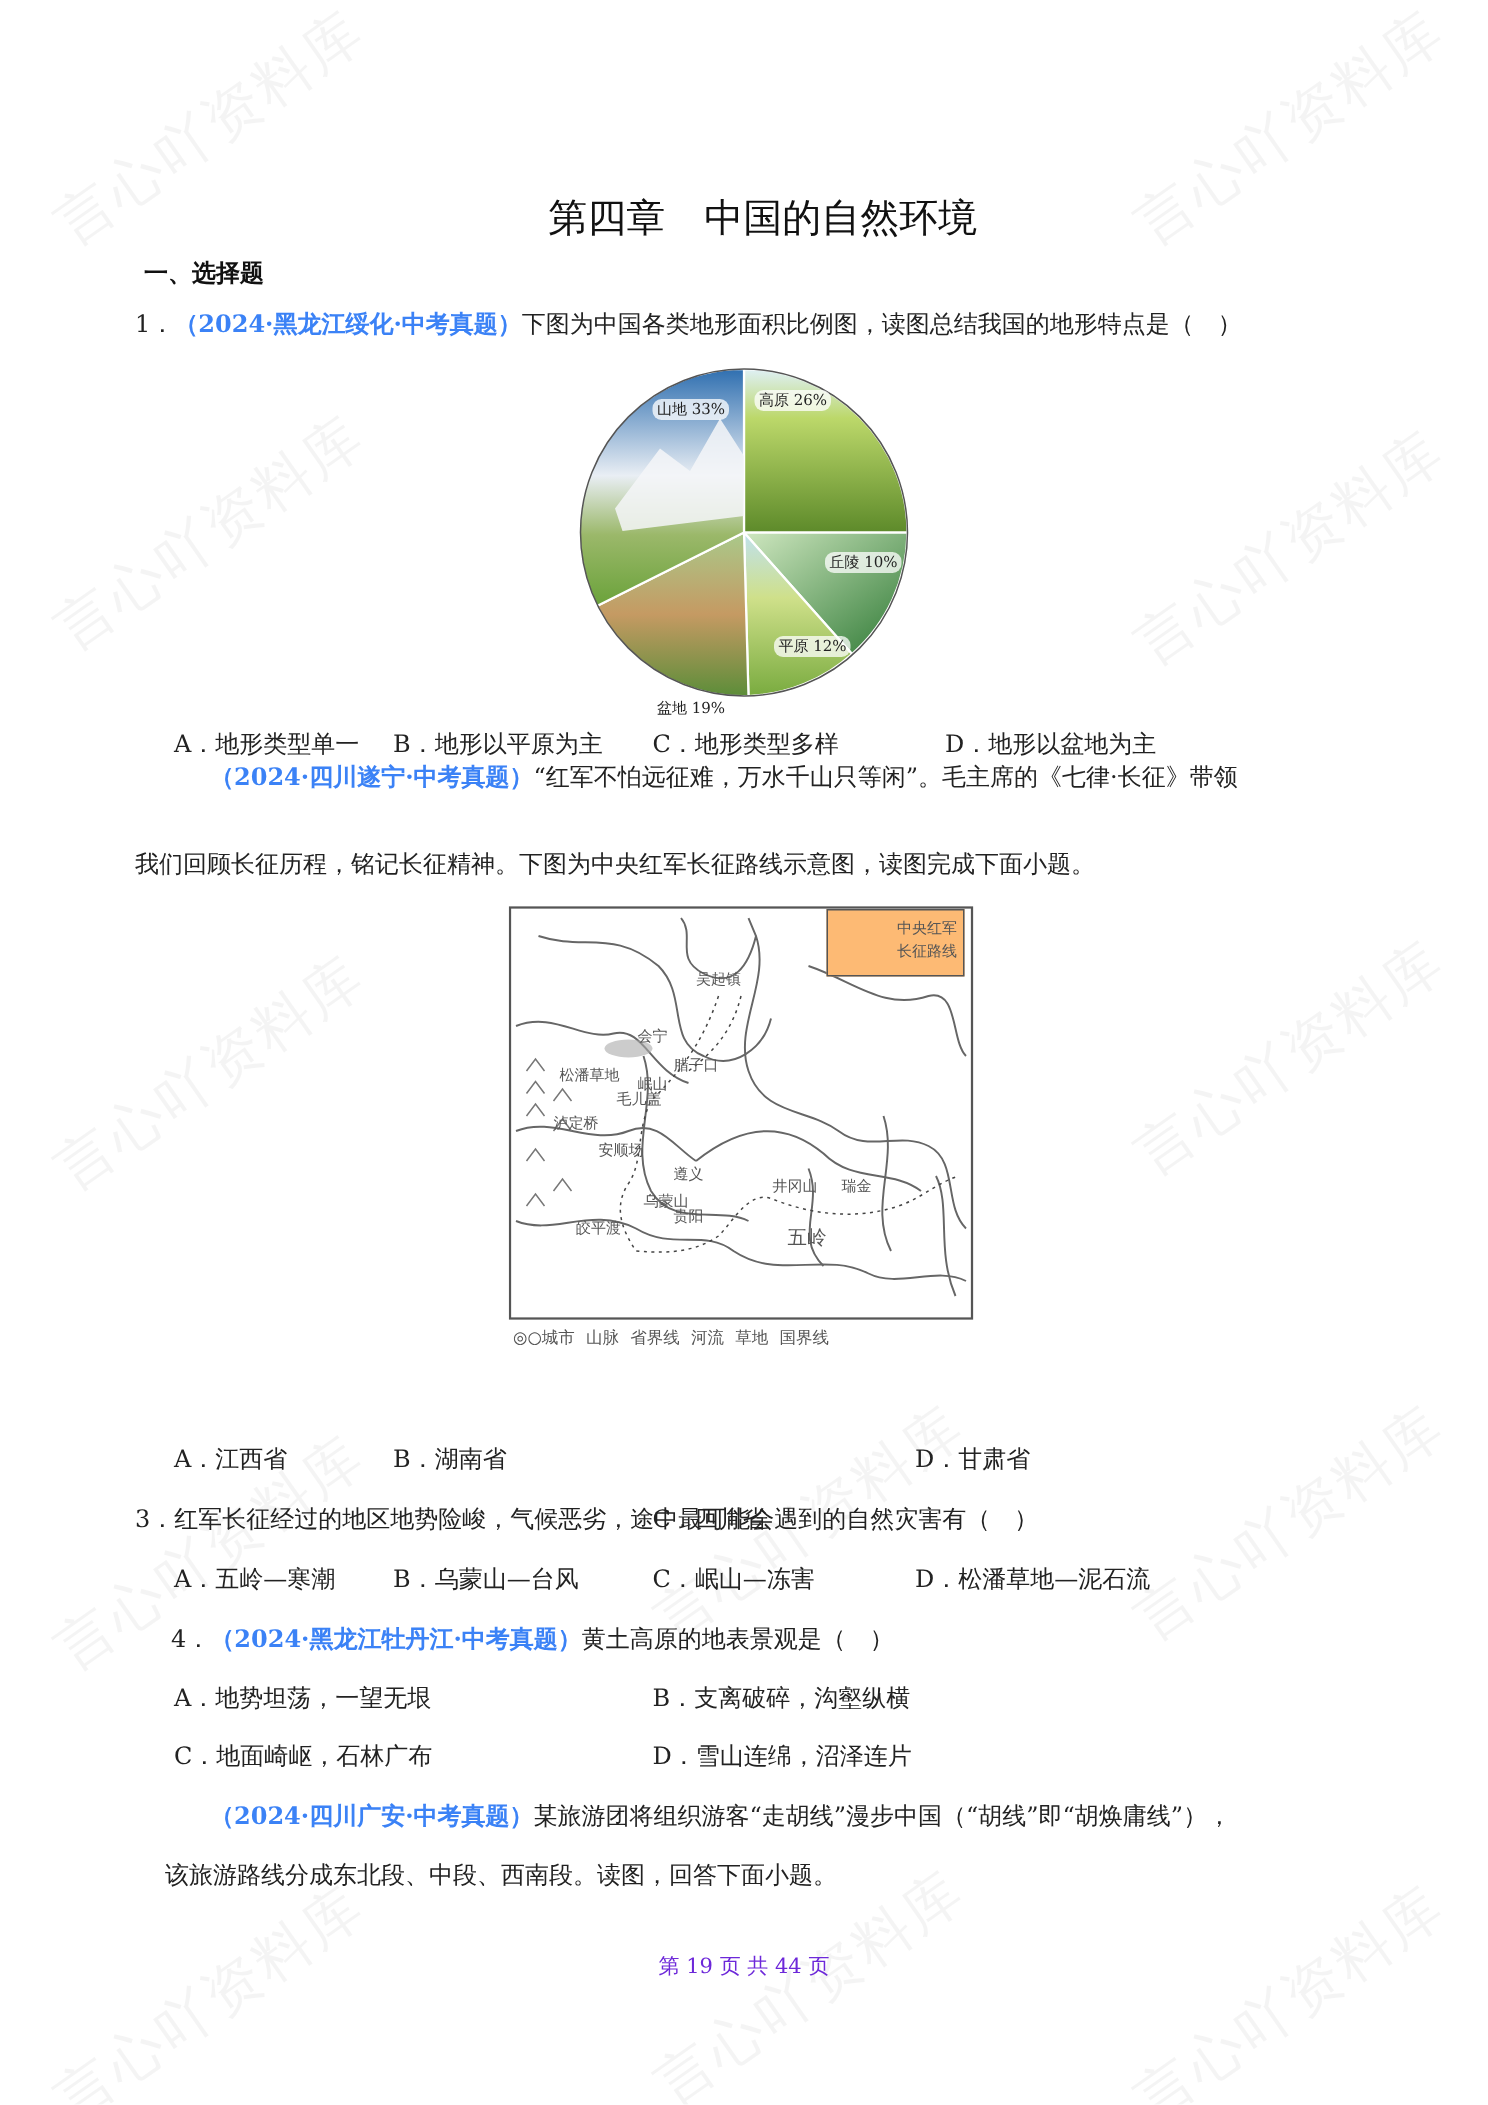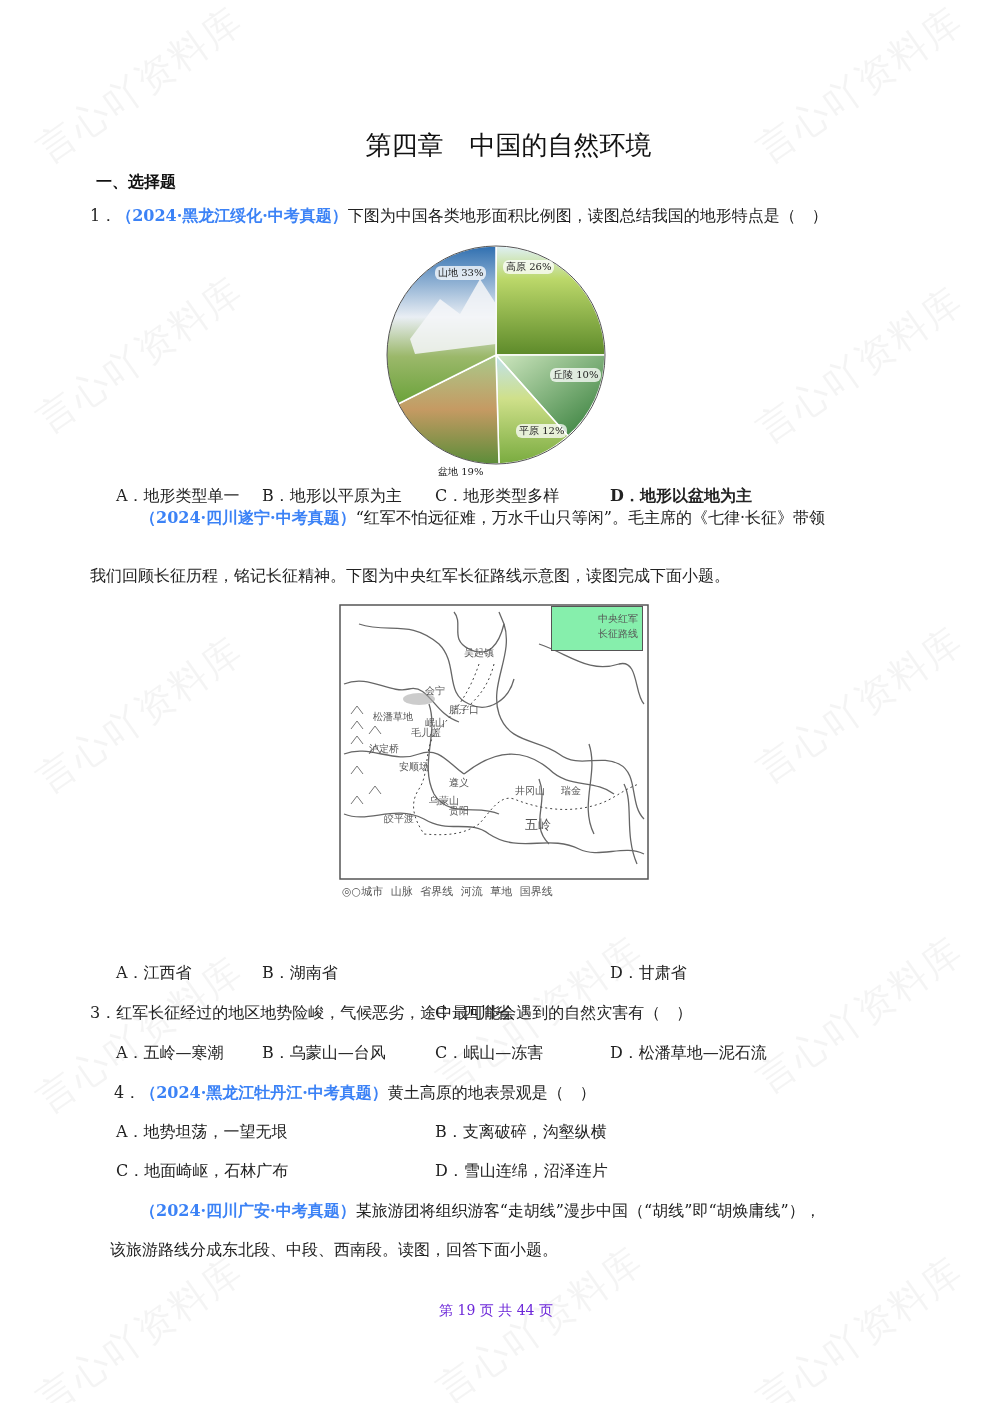--- a/index.html
+++ b/index.html
@@ -39,21 +39,21 @@
   
   .map-wrap { position: absolute; left: 339px; top: 604px; width: 312px; height: 296px; }
   .map-label { position: absolute; font-family: "DejaVu Sans", sans-serif; font-size: 10px; color: #555; white-space: nowrap; }
   .legend-row {
     position: absolute; left: 342px; top: 884px; width: 320px;
     font-family: "DejaVu Sans", sans-serif; font-size: 11px; color: #555; white-space: nowrap;
   }
   .legend-row span { margin-right: 4px; }
   .inset-legend {
     position: absolute; left: 551px; top: 606px; width: 92px; height: 45px;
-    border: 1.5px solid #555; background: #86efac; box-sizing: border-box;
+    border: 1.5px solid #555; background: #fdba74; box-sizing: border-box;
   }
   .inset-legend .t { position: absolute; right: 4px; font-family: "DejaVu Sans", sans-serif; font-size: 10px; color: #555; }
 </style>
 </head>
 <body>
 
 <div class="watermark-layer">
   <div class="wm" style="left:20px;top:60px;">言心吖资料库</div>
   <div class="wm" style="left:740px;top:60px;">言心吖资料库</div>
   <div class="wm" style="left:20px;top:330px;">言心吖资料库</div>
@@ -118,21 +118,21 @@
     <div class="pie-label" style="left:50px;top:22px;">山地 33%</div>
     <div class="pie-label" style="left:118px;top:16px;">高原 26%</div>
     <div class="pie-label" style="left:165px;top:124px;">丘陵 10%</div>
     <div class="pie-label" style="left:131px;top:180px;">平原 12%</div>
     <div class="pie-label" style="left:50px;top:187px;margin-top:34px;">盆地 19%</div>
   </div>
 
   <div class="opt" style="top:486px;left:116px;">A．地形类型单一</div>
   <div class="opt" style="top:486px;left:262px;">B．地形以平原为主</div>
   <div class="opt" style="top:486px;left:435px;">C．地形类型多样</div>
-  <div class="opt" style="top:486px;left:610px;font-weight:bold;">D．地形以盆地为主</div>
+  <div class="opt" style="top:486px;left:630px;">D．地形以盆地为主</div>
 
   <div class="line" style="top:508px;left:140px;">
     <span class="src">（2024·四川遂宁·中考真题）</span><span>“红军不怕远征难，万水千山只等闲”。毛主席的《七律·长征》带领</span>
   </div>
   <div class="line" style="top:566px;left:90px;">我们回顾长征历程，铭记长征精神。下图为中央红军长征路线示意图，读图完成下面小题。</div>
 
   <div class="map-wrap">
     <svg width="312" height="280" viewBox="0 0 312 280">
       <rect x="1" y="1" width="308" height="274" fill="#fff" stroke="#555" stroke-width="1.5"></rect>
       <g fill="none" stroke="#666" stroke-width="1.3">

